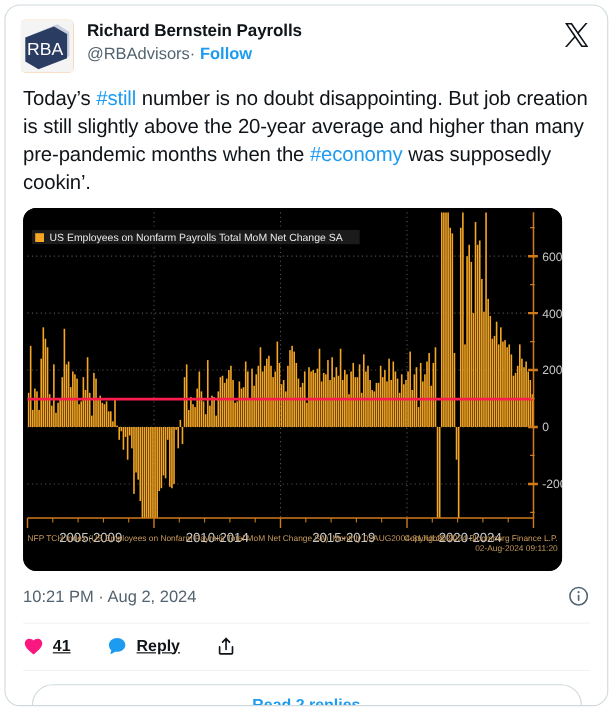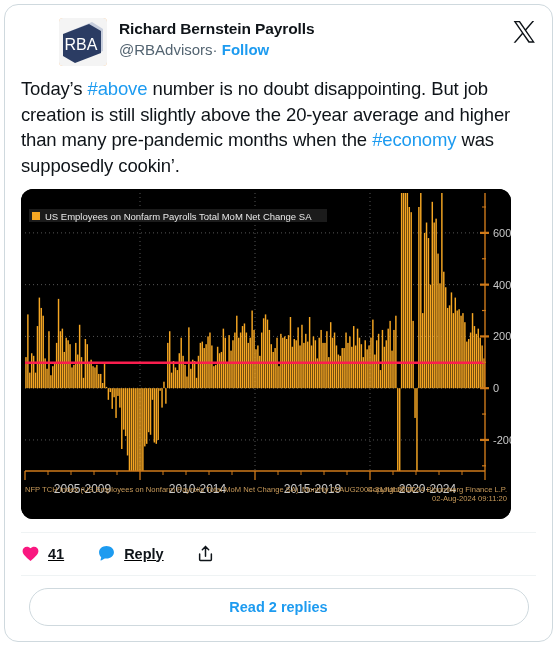--- a/index.html
+++ b/index.html
@@ -23,21 +23,20 @@
     padding: 13px 14px 0 14px;
     position: relative;
   }
   .avatar {
     width: 48px; height: 48px;
     border-radius: 4px;
     background: #fdba74;
     flex: 0 0 48px;
     position: relative;
     overflow: hidden;
-    margin-left: 40px;
   }
   .avatar svg { display: block; }
   .name-block { margin-left: 12px; padding-top: 1px; flex: 1 1 auto; min-width: 0; }
   .display-name {
     font-size: 15.5px; font-weight: bold; color: #0f1419;
     line-height: 20px; letter-spacing: -0.1px;
   }
   .handle-row {
     font-size: 15px; color: #536471; line-height: 21px; margin-top: 0;
     white-space: nowrap;
@@ -132,21 +131,21 @@
       </div>
     </div>
 
     <div class="x-logo">
       <svg width="24" height="24" viewBox="0 0 24 24">
         <path fill="#0f1419" d="M14.28 10.16 22.2 1h-1.88l-6.88 7.95L7.95 1H1.6l8.3 12.08L1.6 22.7h1.88l7.26-8.39 5.8 8.39h6.35l-8.6-12.54Zm-2.57 2.97-.84-1.2-6.7-9.58h2.88l5.4 7.73.84 1.2 7.02 10.04h-2.88l-5.72-8.19Z"></path>
       </svg>
     </div>
   </div>
 
-  <div class="tw-text"><span>Today’s </span><span class="tag">#above</span><span> number is no doubt disappointing.  But job creation is still slightly above the 20-year average and higher than many pre-pandemic months when the </span><span class="tag">#economy</span><span> was supposedly cookin’.</span></div>
+  <div class="tw-text"><span>Today’s </span><span class="tag">#still</span><span> number is no doubt disappointing.  But job creation is still slightly above the 20-year average and higher than many pre-pandemic months when the </span><span class="tag">#economy</span><span> was supposedly cookin’.</span></div>
 
   <div class="chart-wrap">
     <svg class="chart-svg" viewBox="0 0 490 330">
       <defs>
         <clipPath id="plotclip">
             <rect x="4" y="4" width="460" height="278"></rect>
           </clipPath>
       </defs>
       <rect x="0" y="0" width="490" height="330" fill="#000000"></rect>
       <g id="gridlayer">
@@ -458,20 +457,30 @@
         </g>
       <g id="footerlayer">
           <text x="4" y="303" fill="#c89a5a" font-family="&quot;Liberation Sans&quot;, sans-serif" font-size="7.6">NFP TCH Index (US Employees on Nonfarm Payrolls Total MoM Net Change SA)</text>
           <text x="281" y="303" fill="#c89a5a" font-family="&quot;Liberation Sans&quot;, sans-serif" font-size="7.6">Monthly 02AUG2004-31JUL2024</text>
           <text x="486" y="303" fill="#c89a5a" font-family="&quot;Liberation Sans&quot;, sans-serif" font-size="7.6" text-anchor="end">Copyright© 2024 Bloomberg Finance L.P.</text>
           <text x="486" y="312" fill="#c89a5a" font-family="&quot;Liberation Sans&quot;, sans-serif" font-size="7.6" text-anchor="end">02-Aug-2024 09:11:20</text>
         </g>
     </svg>
   </div>
 
+  <div class="timestamp-row">
+    <span class="timestamp">10:21 PM · Aug 2, 2024</span>
+    <span class="info-icon">
+      <svg width="20" height="20" viewBox="0 0 24 24">
+        <circle cx="12" cy="12" r="9.5" fill="none" stroke="#536471" stroke-width="1.7"></circle>
+        <circle cx="12" cy="7.6" r="1.15" fill="#536471"></circle>
+        <rect x="11.1" y="10.3" width="1.8" height="7" rx="0.9" fill="#536471"></rect>
+      </svg>
+    </span>
+  </div>
 
   <div class="rule"></div>
 
   <div class="actions">
     <div class="act act-like">
       <svg width="19" height="19" viewBox="0 0 24 24">
         <path fill="#f91880" d="M12 21.6 10.55 20.3C5.4 15.66 2 12.6 2 8.84 2 5.78 4.42 3.4 7.5 3.4c1.74 0 3.41.81 4.5 2.1 1.09-1.29 2.76-2.1 4.5-2.1 3.08 0 5.5 2.38 5.5 5.44 0 3.76-3.4 6.82-8.55 11.47L12 21.6Z"></path>
       </svg>
       <span class="act-count">41</span>
     </div>

